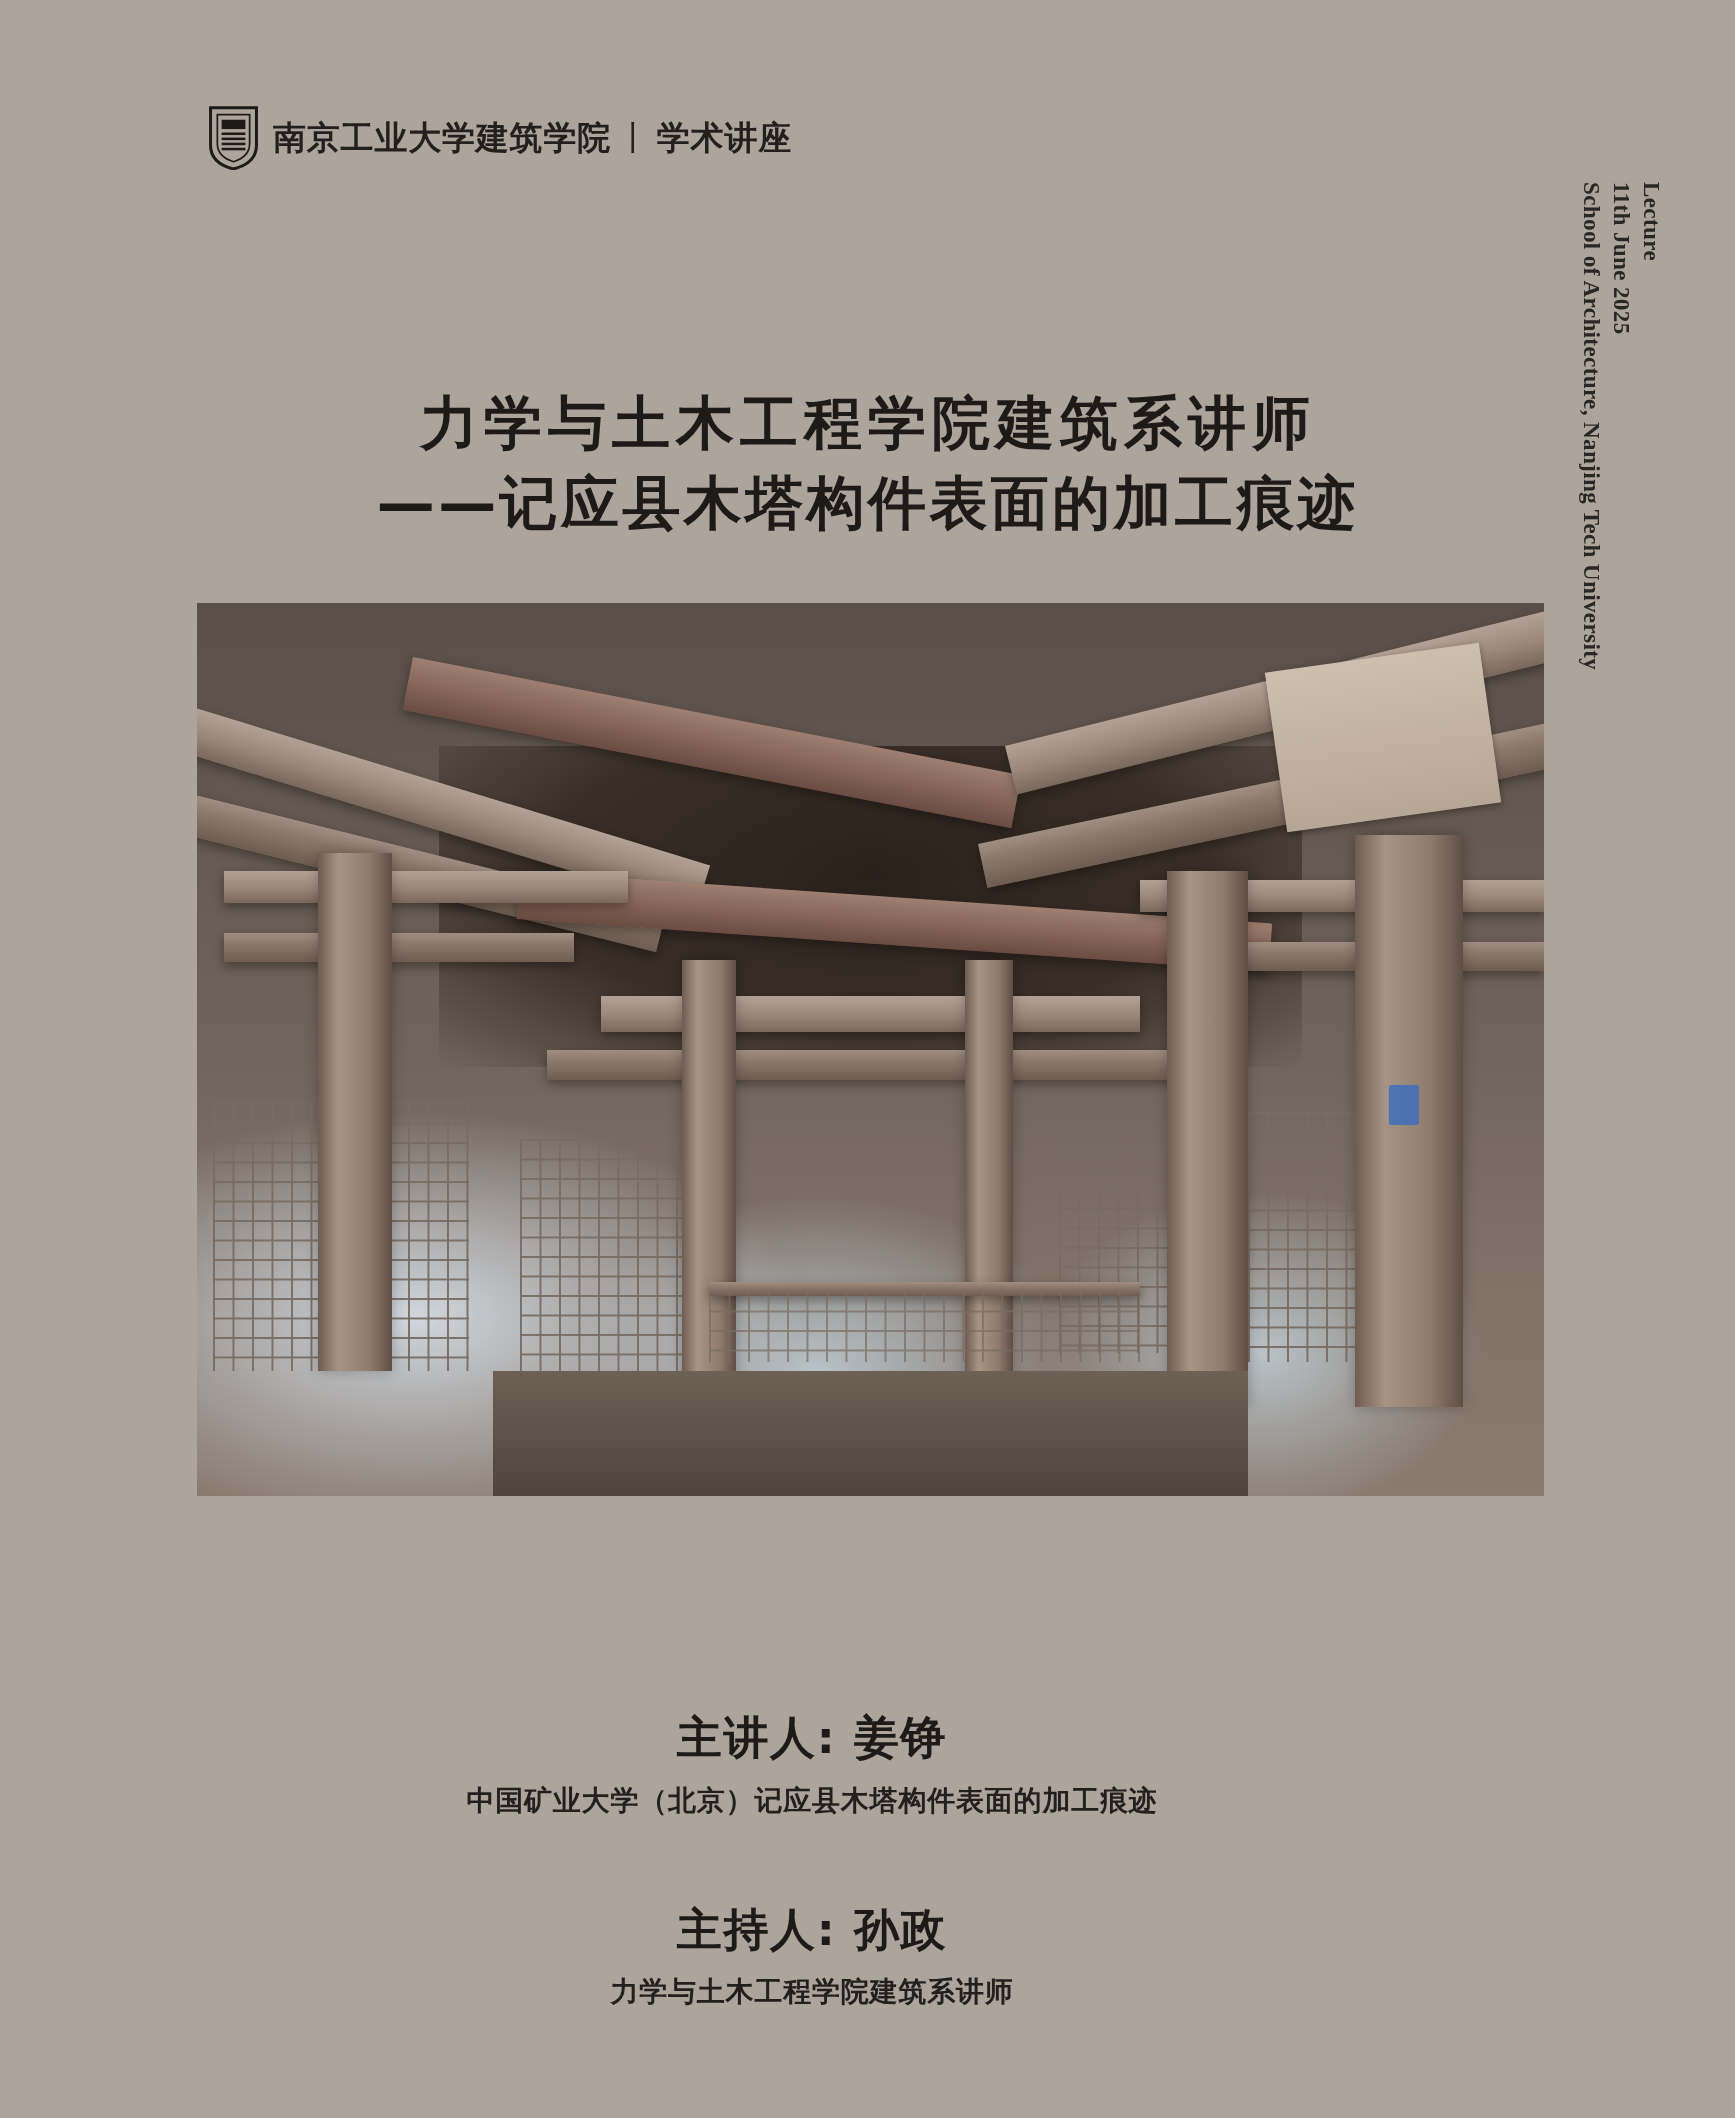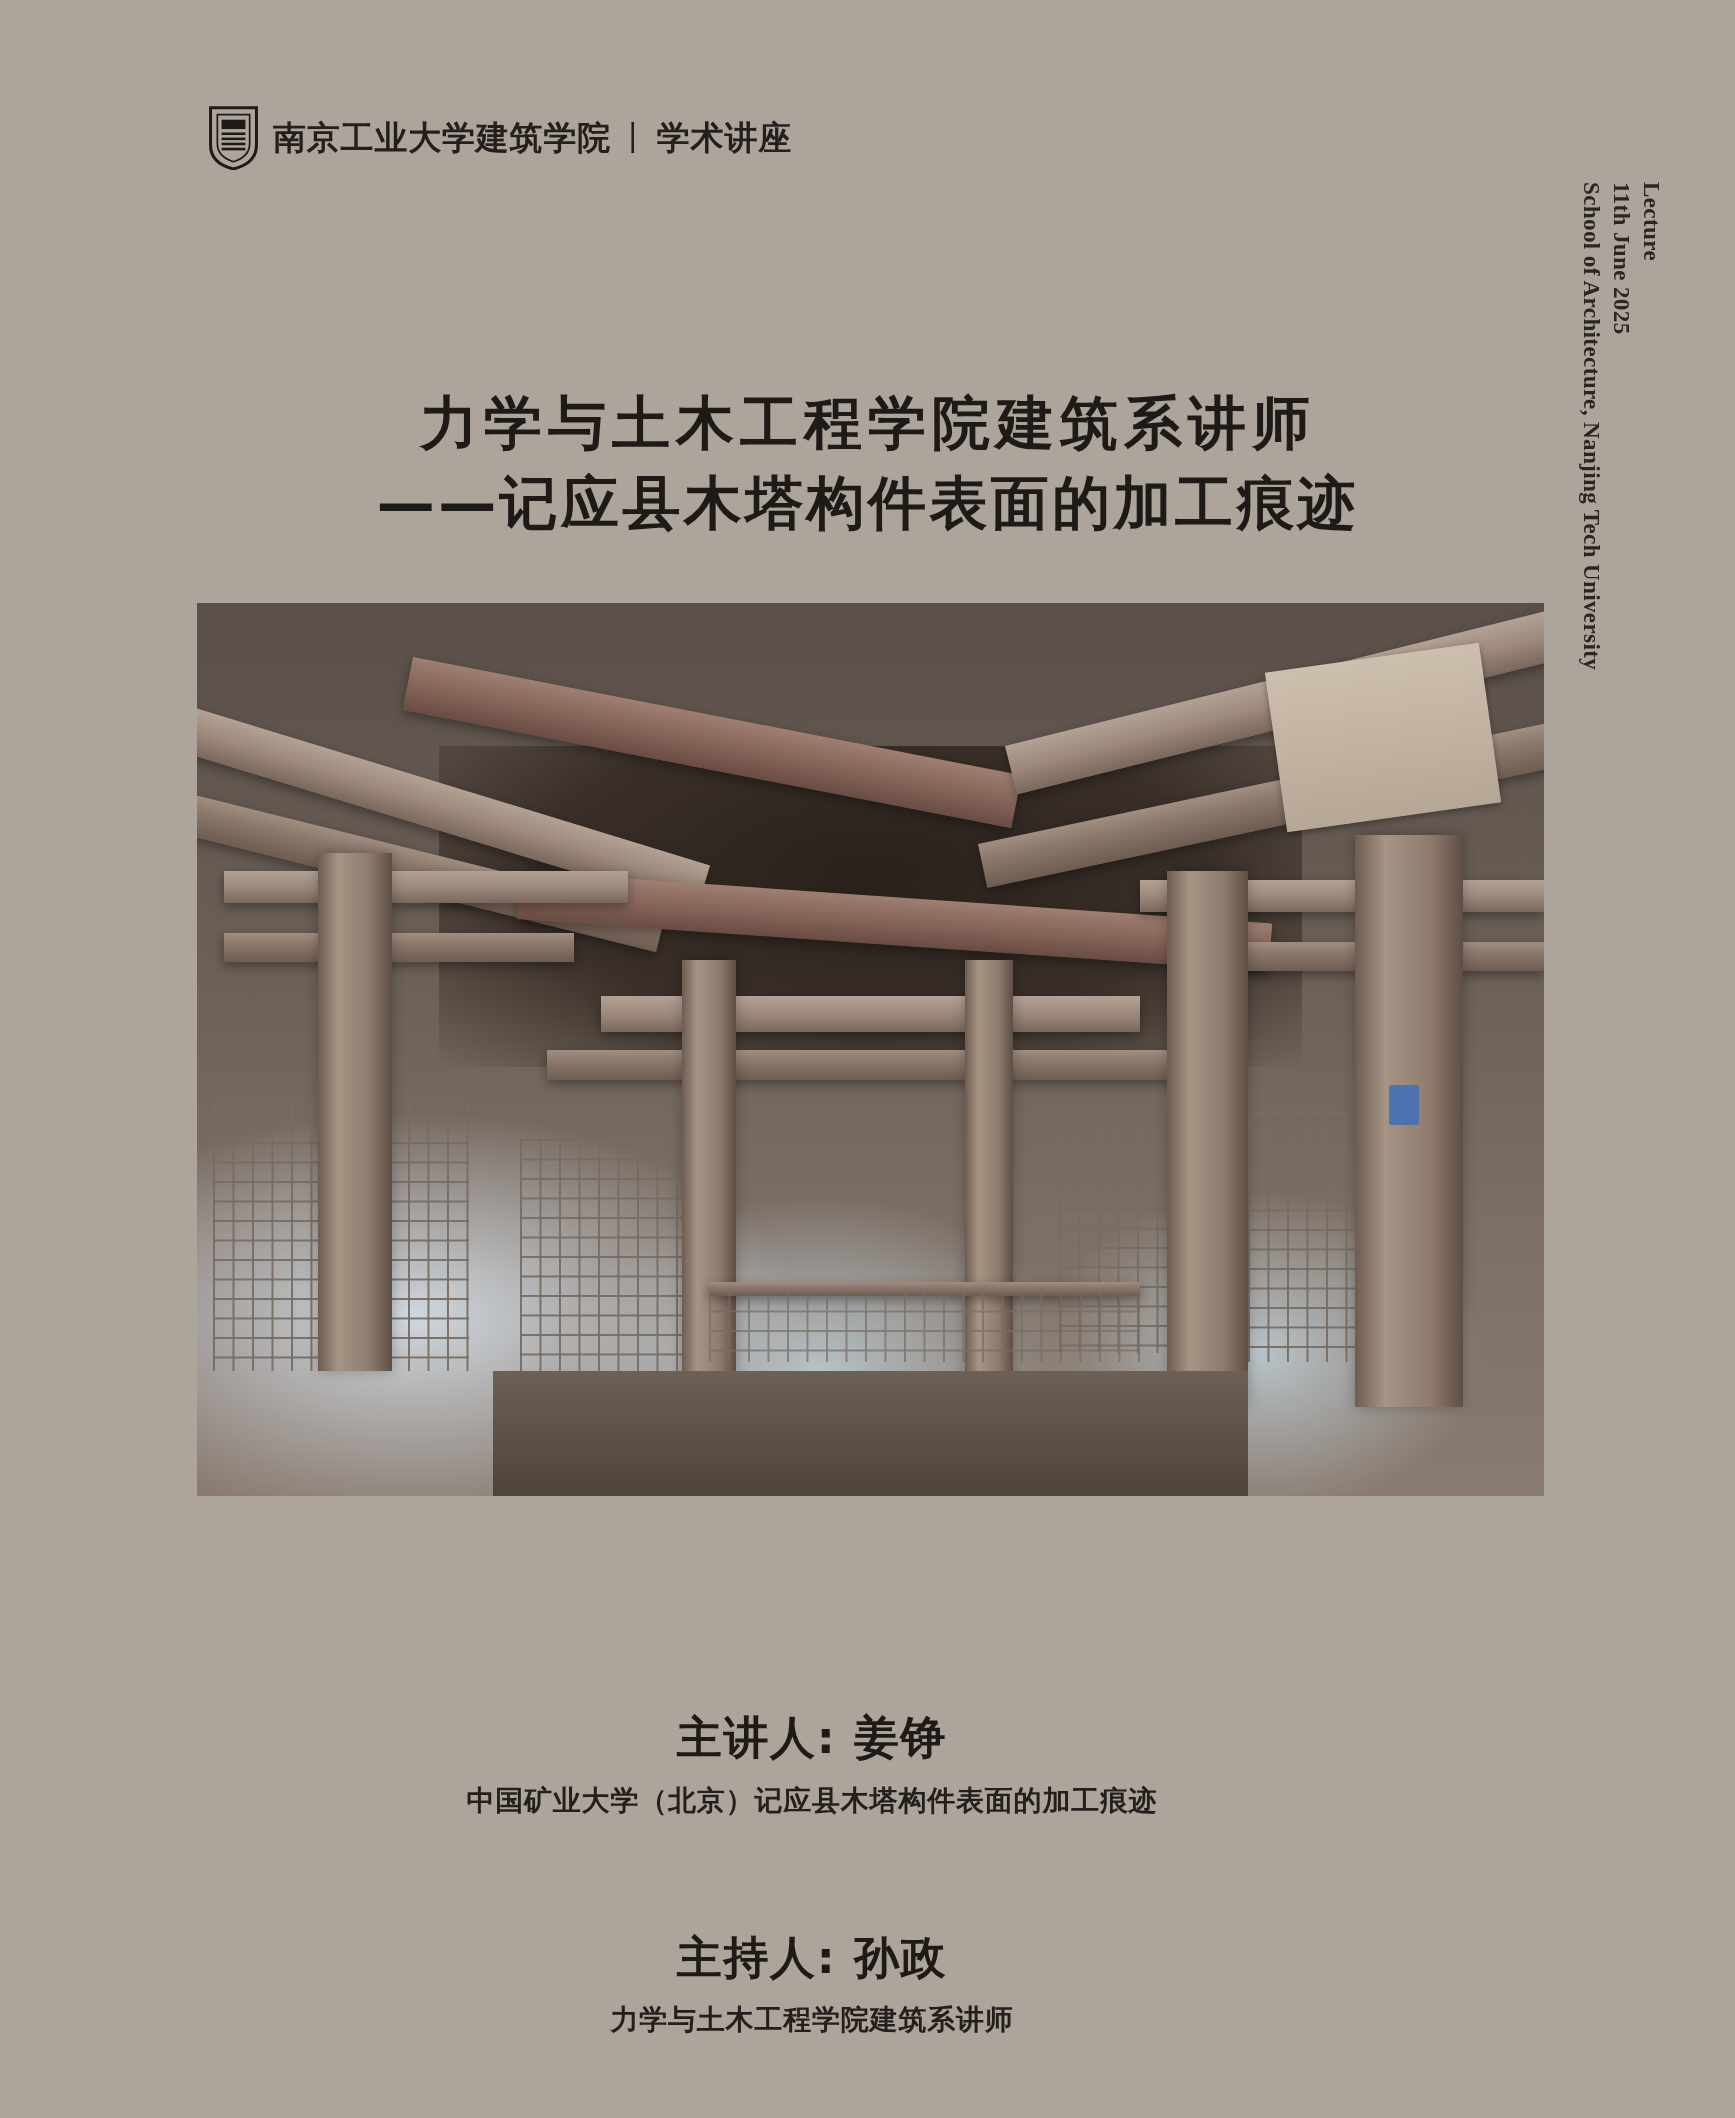--- a/index.html
+++ b/index.html
@@ -176,21 +176,21 @@
     letter-spacing: 1.7px;
   }
   .person-affil {
     font-family: "DejaVu Sans", "Liberation Sans", sans-serif;
     font-weight: 700;
     font-size: 28px;
     color: #231f1d;
     margin-top: 13.6px;
     letter-spacing: 0.8px;
   }
-  .host-block { margin-top: 108px; }
+  .host-block { margin-top: 80px; }
 </style>
 </head>
 <body>
 
 <div class="header">
   <div class="crest">
     <svg width="51" height="64" viewBox="0 0 120 150">
       <path d="M6 4 H114 V92 C114 122 92 140 60 148 C28 140 6 122 6 92 Z" fill="none" stroke="#1d1a18" stroke-width="7"></path>
       <path d="M22 20 H98 V88 C98 110 82 124 60 131 C38 124 22 110 22 88 Z" fill="none" stroke="#1d1a18" stroke-width="4"></path>
       <rect x="32" y="32" width="56" height="22" fill="#1d1a18"></rect>

